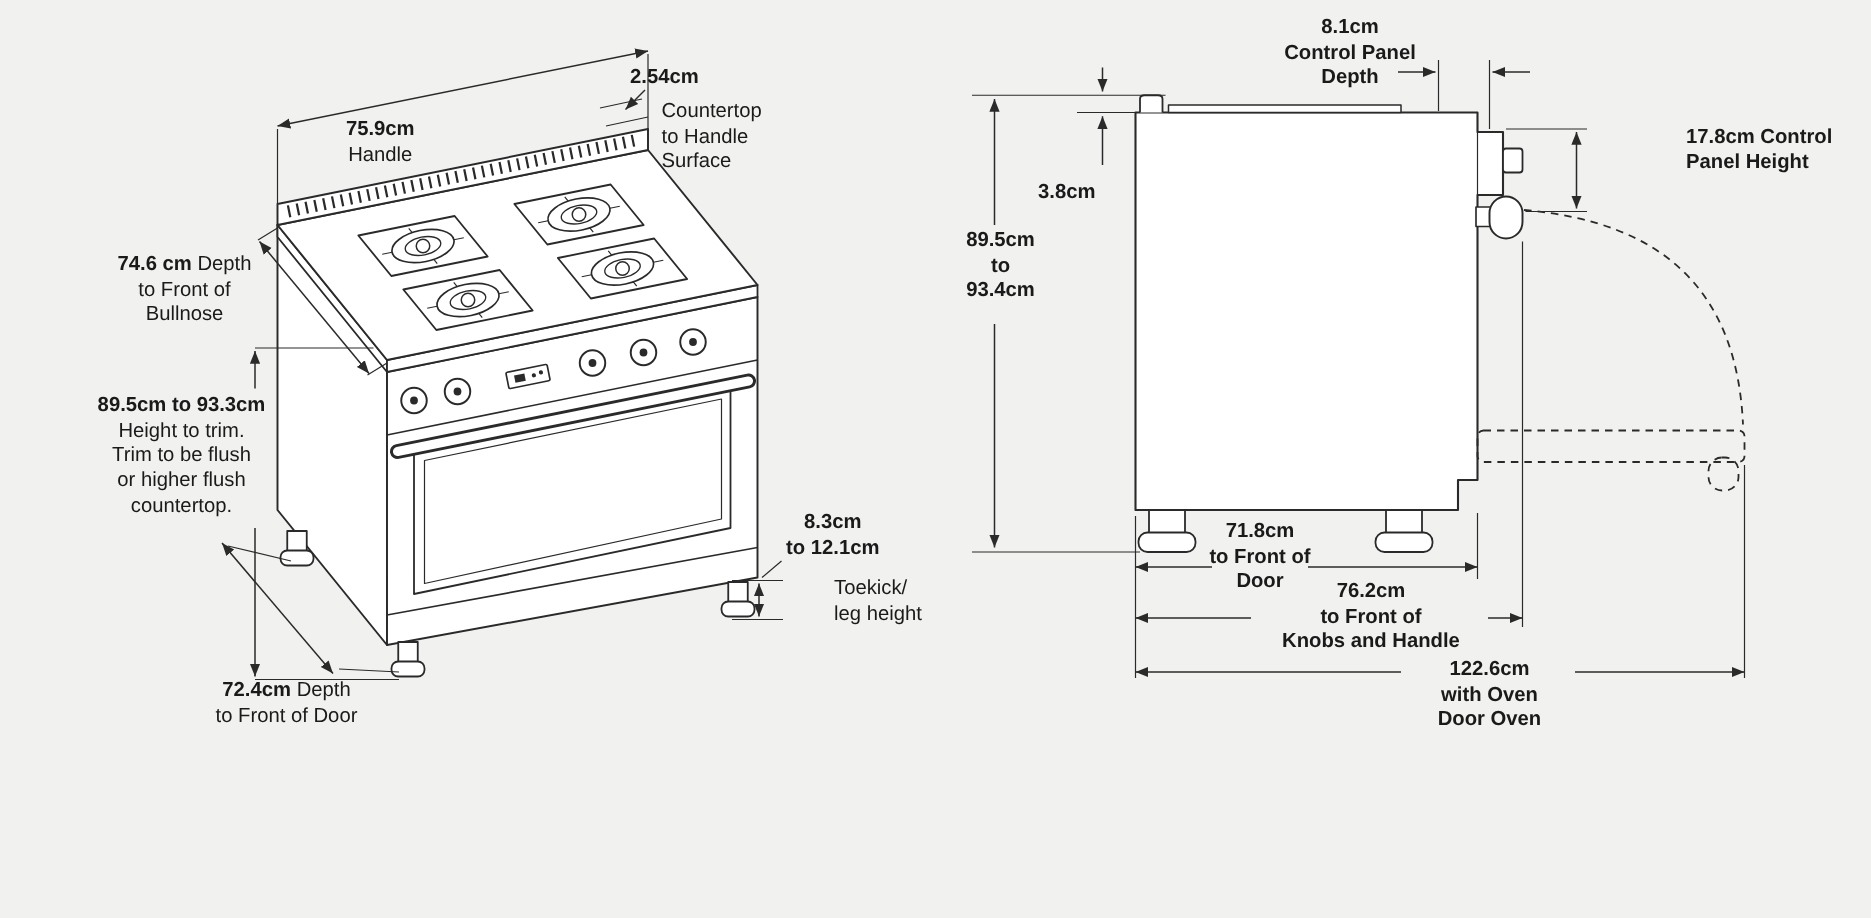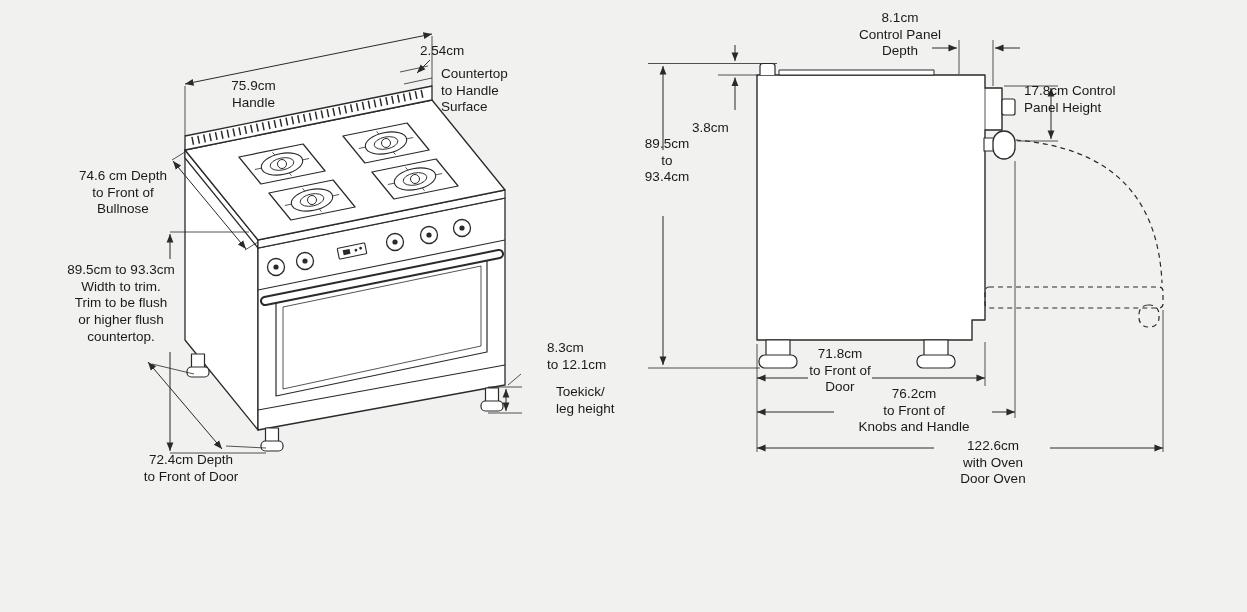--- a/index.html
+++ b/index.html
@@ -6,23 +6,23 @@
   html,body { width:1247px; height:612px; }
   body {
     position:relative;
     background:#f1f1ef;
     font-family:"Liberation Sans", sans-serif;
     color:#1a1a1a;
     overflow:hidden;
   }
   svg.draw { position:absolute; left:0; top:0; }
   .lbl { position:absolute; font-size:13.5px; line-height:1.24; }
-  .b { font-weight:normal; }
+  .b { font-weight:bold;text-align:center; }
   .ctr { text-align:center; }
-  .bold-all { font-weight:normal; }
+  .bold-all { font-weight:bold; }
 </style>
 </head>
 <body>
 
 <svg class="draw" width="1247" height="612" viewBox="0 0 1247 612">
   <defs>
     <marker id="arE" viewBox="0 0 10 10" refX="9.5" refY="5" markerWidth="9" markerHeight="9" orient="auto">
       <path d="M0,1.2 L9.5,5 L0,8.8 Z" fill="#2a2a2a"></path>
     </marker>
     <marker id="arS" viewBox="0 0 10 10" refX="0.5" refY="5" markerWidth="9" markerHeight="9" orient="auto">
@@ -210,27 +210,27 @@
 </div>
 
 <div class="lbl ctr" style="left:64px;top:168px;width:118px">
   <div><span class="b">74.6 cm</span> <span>Depth</span></div>
   <div>to Front of</div>
   <div>Bullnose</div>
 </div>
 
 <div class="lbl ctr" style="left:60px;top:262px;width:122px">
   <div class="b">89.5cm to 93.3cm</div>
-  <div>Width to trim.</div>
+  <div>Height to trim.</div>
   <div>Trim to be flush</div>
   <div>or higher flush</div>
   <div>countertop.</div>
 </div>
 
-<div class="lbl" style="left:547px;top:340px">
+<div class="lbl" style="left:524px;top:340px">
   <div class="b">8.3cm</div>
   <div class="b">to 12.1cm</div>
 </div>
 <div class="lbl" style="left:556px;top:384px">
   <div>Toekick/</div>
   <div>leg height</div>
 </div>
 
 <div class="lbl ctr" style="left:120px;top:452px;width:142px">
   <div><span class="b">72.4cm</span> <span>Depth</span></div>
@@ -238,26 +238,26 @@
 </div>
 
 <div class="lbl ctr bold-all" style="left:835px;top:10px;width:130px">
   <div>8.1cm</div>
   <div>Control Panel</div>
   <div>Depth</div>
 </div>
 
 <div class="lbl b" style="left:692px;top:120px">3.8cm</div>
 
-<div class="lbl bold-all" style="left:1024px;top:83px">
+<div class="lbl bold-all" style="left:1124px;top:83px">
   <div>17.8cm Control</div>
   <div>Panel Height</div>
 </div>
 
-<div class="lbl ctr bold-all" style="left:638px;top:136px;width:58px">
+<div class="lbl ctr bold-all" style="left:638px;top:152px;width:58px">
   <div>89.5cm</div>
   <div>to</div>
   <div>93.4cm</div>
 </div>
 
 <div class="lbl ctr bold-all" style="left:790px;top:346px;width:100px">
   <div>71.8cm</div>
   <div>to Front of</div>
   <div>Door</div>
 </div>

